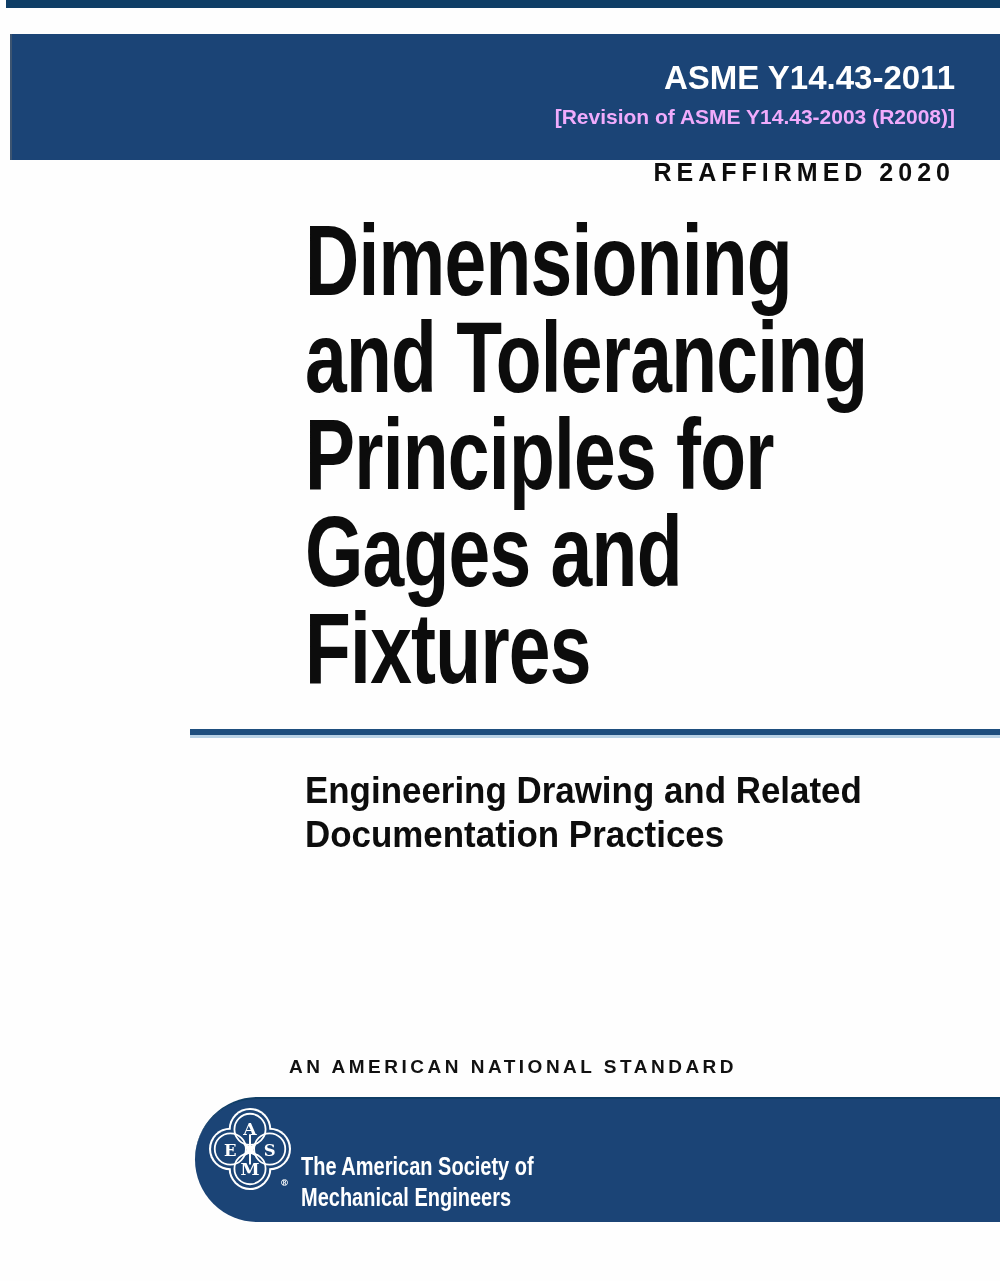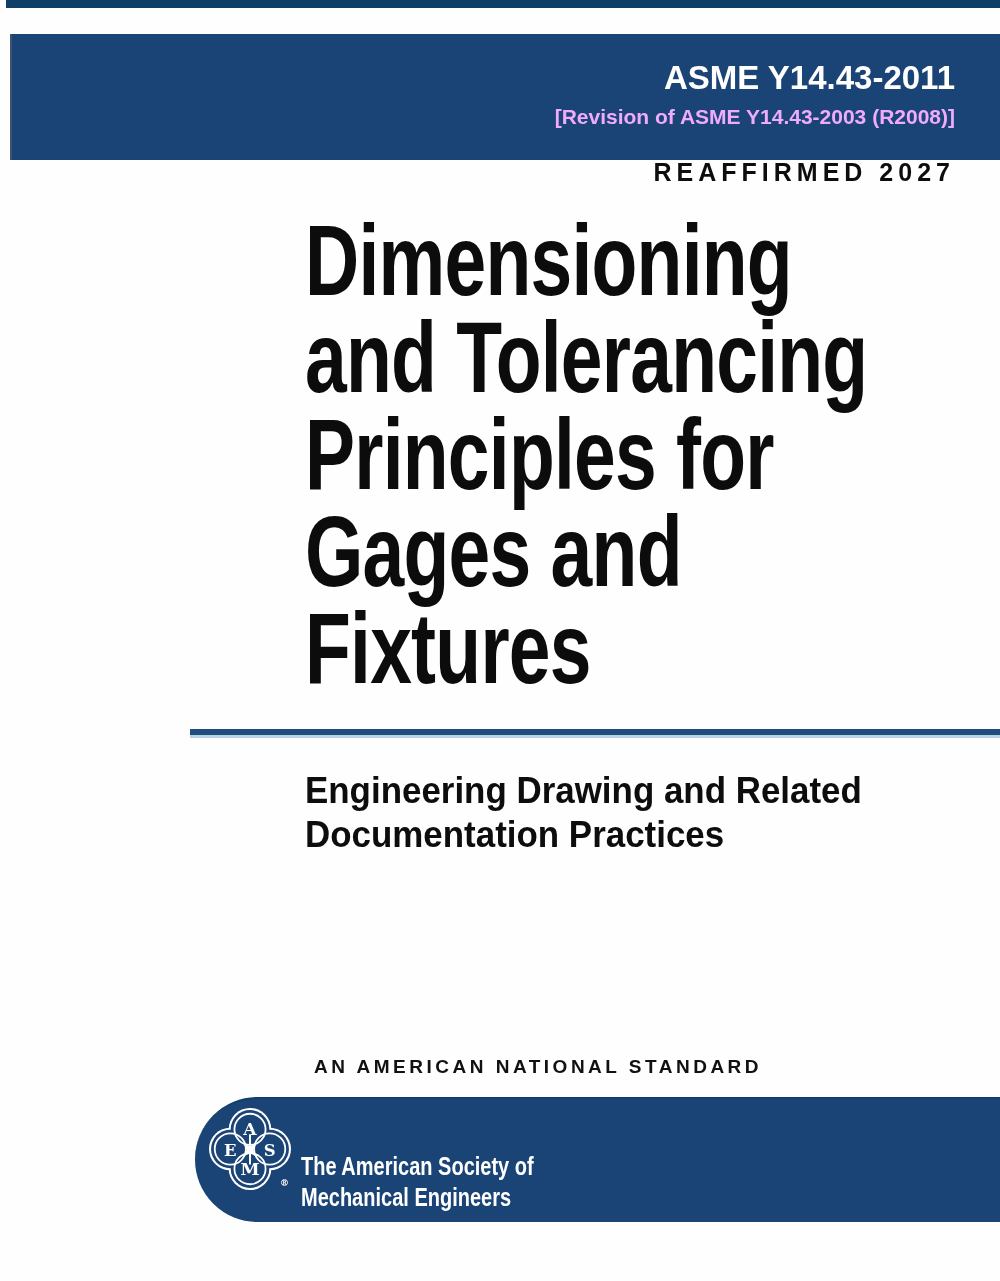--- a/index.html
+++ b/index.html
@@ -59,21 +59,21 @@
   }
 
   .subtitle {
     position:absolute; left:305px; top:769px;
     font-size:36px; line-height:44px; font-weight:bold; color:#0d0d0d;
     transform:scaleX(0.97); transform-origin:left top;
     white-space:nowrap;
   }
 
   .ans {
-    position:absolute; left:314px; top:1056px;
+    position:absolute; left:289px; top:1056px;
     font-size:19px; font-weight:bold; letter-spacing:3.5px;
     color:#111111; white-space:nowrap;
   }
 
   .bottom-banner {
     position:absolute; left:195px; top:1097px; right:0; height:125px;
     background:var(--banner-blue, #1b4476);
     border-top:2px solid var(--cover-edge-blue, #0f3e66);
     border-radius:63px 0 0 63px;
     box-sizing:border-box;
@@ -93,21 +93,21 @@
 
 <div id="cover">
 
   <div class="top-strip"></div>
 
   <div class="top-banner">
     <div class="code">ASME Y14.43-2011</div>
     <div class="revision">[Revision of ASME Y14.43-2003 (R2008)]</div>
   </div>
 
-  <div class="reaffirmed">REAFFIRMED 2027</div>
+  <div class="reaffirmed">REAFFIRMED 2020</div>
 
   <div class="title">
     <div>Dimensioning</div>
     <div>and Tolerancing</div>
     <div>Principles for</div>
     <div>Gages and</div>
     <div>Fixtures</div>
   </div>
 
   <div class="rule"></div>

